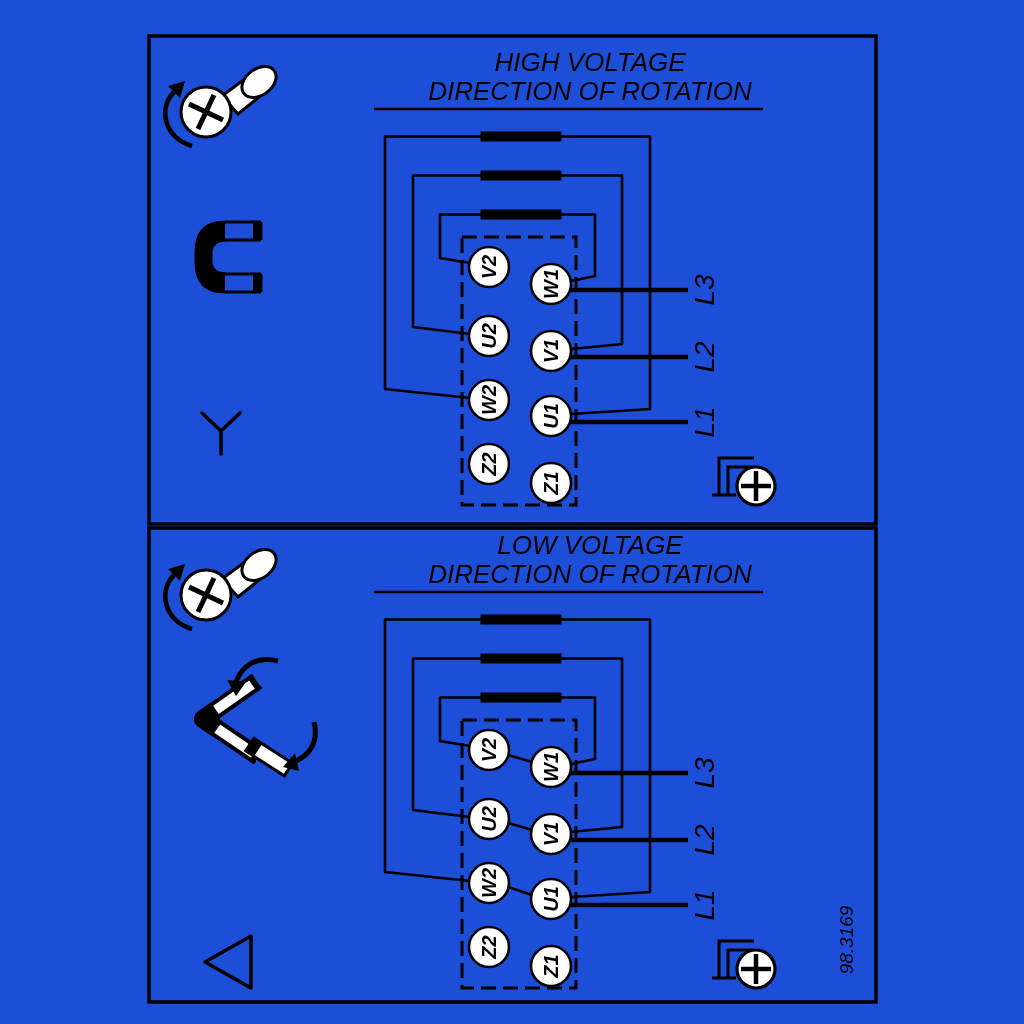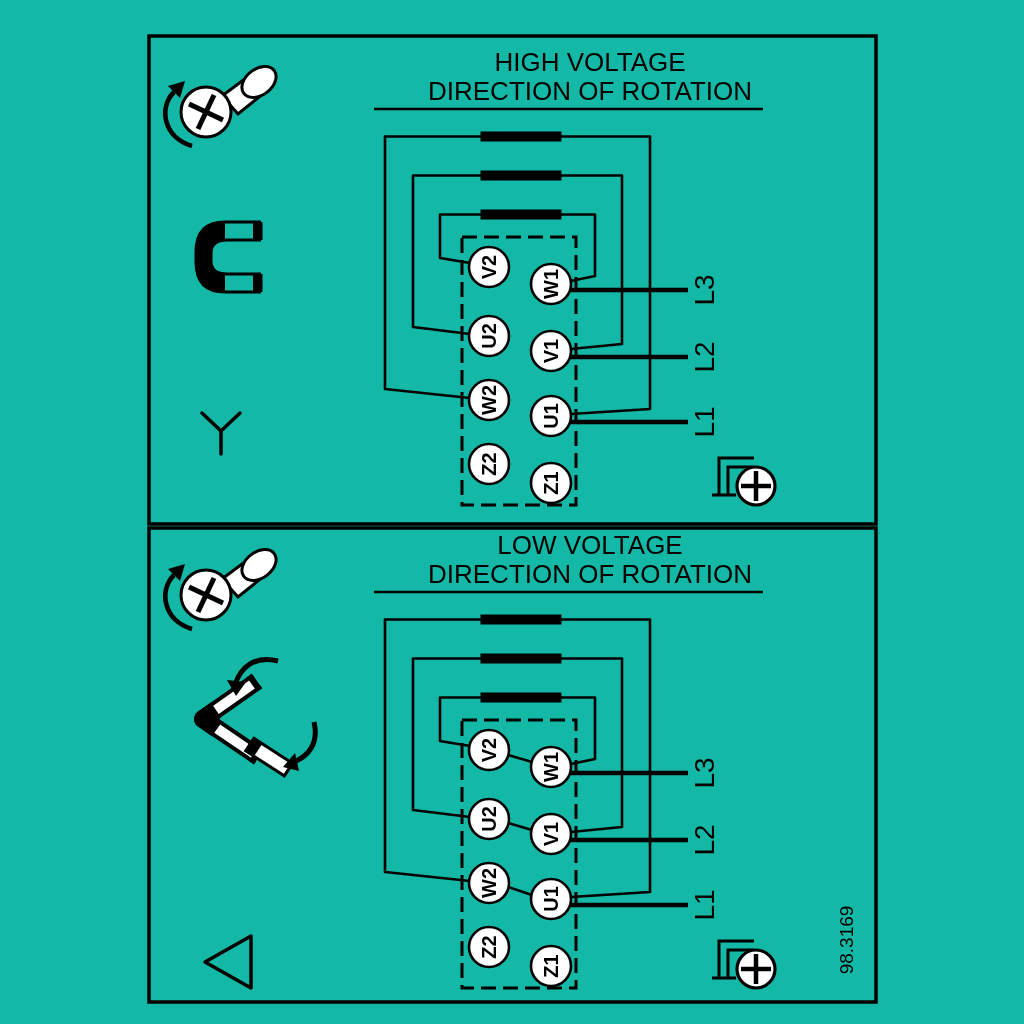--- a/index.html
+++ b/index.html
@@ -1,16 +1,16 @@
 <!DOCTYPE html>
 <html><head>
 <meta charset="utf-8">
 <style>
   html,body{margin:0;padding:0;background:#ffffff;}
-  .canvas{position:relative;width:1024px;height:1024px;background:#14b8a6;overflow:hidden;}
+  .canvas{position:relative;width:1024px;height:1024px;background:#1d4ed8;overflow:hidden;font-style:italic;}
   svg{display:block;}
   svg text{font-family:"Liberation Sans",sans-serif;fill:#000;}
   .frame{fill:none;stroke:#000;stroke-width:3.5;}
   .title{font-size:26px;text-anchor:middle;}
   .underline{stroke:#000;stroke-width:2.6;}
   .wire{fill:none;stroke:#000;stroke-width:2.6;stroke-linejoin:round;}
   .bar{fill:#000;stroke:#000;stroke-width:1;}
   .board{fill:none;stroke:#000;stroke-width:3;stroke-dasharray:15 7;}
   .term{fill:#fff;stroke:#000;stroke-width:2.6;}
   .t-label{font-size:20px;font-weight:bold;text-anchor:middle;dominant-baseline:central;}

